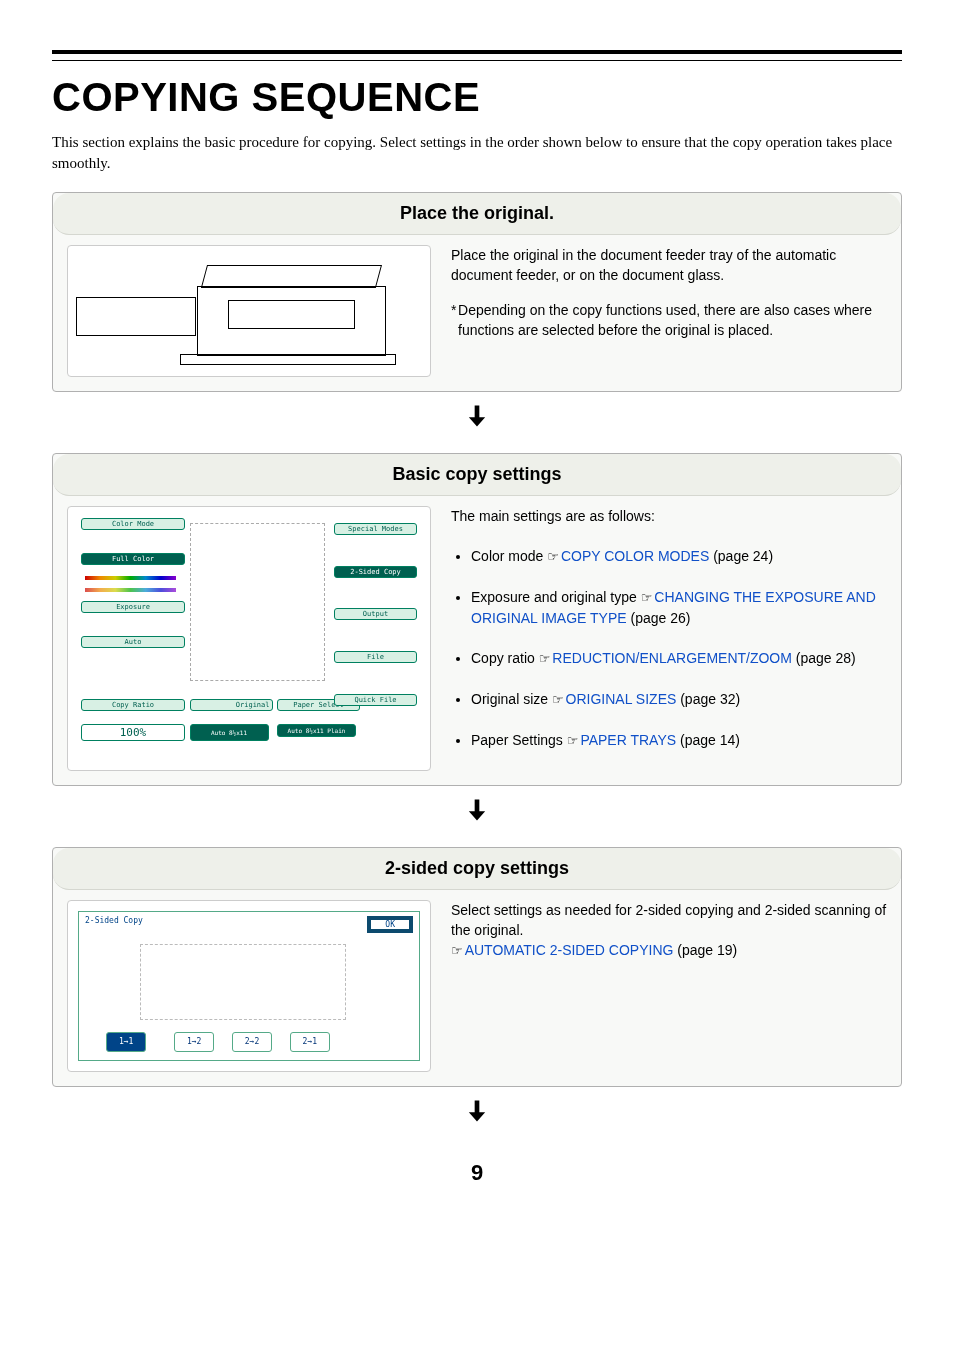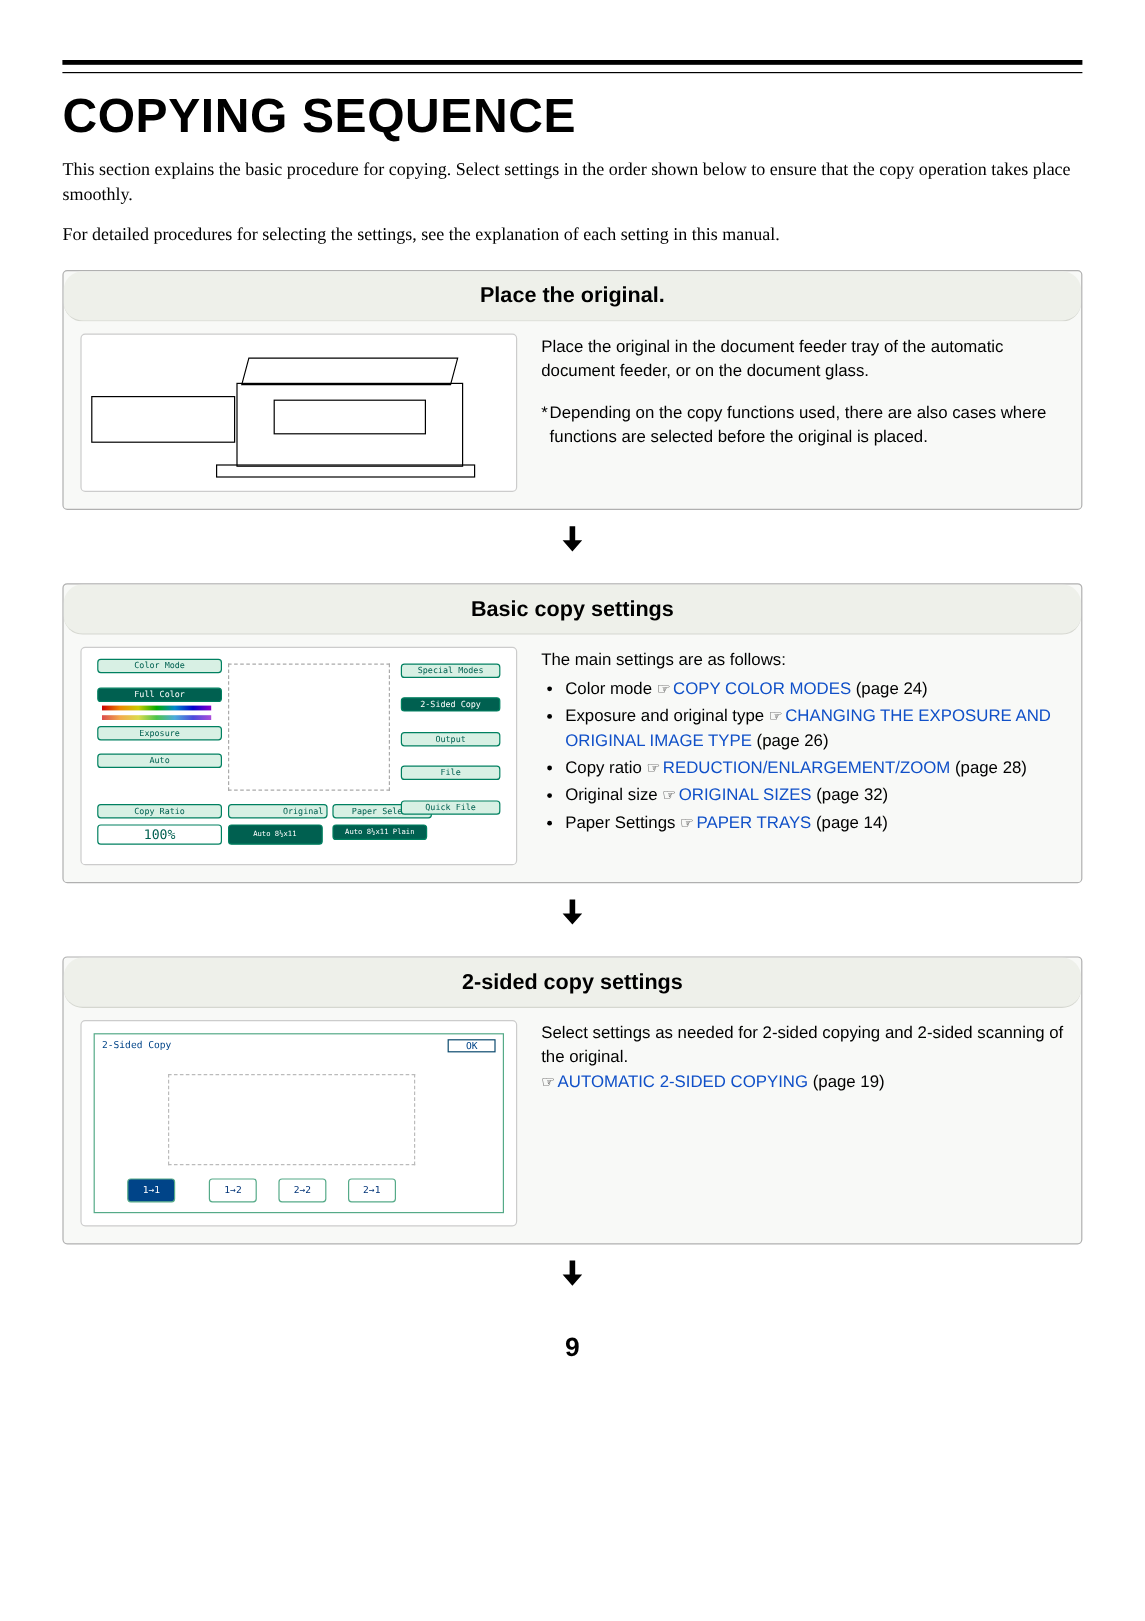--- a/index.html
+++ b/index.html
@@ -50,21 +50,21 @@
     flex: 0 0 auto;
     position: relative;
   }
   .step-text {
     flex: 1;
     padding-left: 20px;
     font-size: 14px;
     line-height: 1.45;
   }
   .step-text ul { margin: 4px 0; padding-left: 20px; }
-  .step-text li { margin: 2px 0; }
+  .step-text li { margin: 20px 0; }
   a.xref { color: #1050c8; text-decoration: none; }
   .note-row { display:flex; margin-top:14px; }
   .note-row .star { width: 12px; }
   .arrow-down {
     text-align: center;
     font-size: 28px;
     line-height: 1;
     margin: 10px 0 0 0;
     color: #000;
   }
@@ -102,41 +102,40 @@
   .qf   { right:2%; top:72%; width:22%; }
   .center-img { left:33%; top:4%; width:38%; height:62%; border:1px dashed #aaa; }
   .colorbar { position:absolute; left:3%; top:25%; width:26%; height:4px;
               background:linear-gradient(to right,#c00,#e80,#cc0,#0a0,#08c,#00c,#80c); }
   .colorbar2{ position:absolute; left:3%; top:30%; width:26%; height:4px;
               background:linear-gradient(to right,#c00,#e80,#cc0,#0a0,#08c,#00c,#80c); opacity:.7; }
 
   
   .dlg { position:absolute; inset:10px; border:1px solid #5a8; background:#fff; font-family:monospace; font-size:8px; }
   .dlg-title { position:absolute; left:6px; top:4px; color:#048; }
-  .dlg-ok { position:absolute; right:6px; top:4px; border:1px solid #0c4a6e; padding:0 14px; font-size:8px; color:#048; }
+  .dlg-ok { position:absolute; right:6px; top:4px; border:4px solid #0c4a6e; padding:0 14px; font-size:8px; color:#048; }
   .dlg-mid { position:absolute; left:18%; top:22%; width:60%; height:50%; border:1px dashed #bbb; }
   .dlg-btn { position:absolute; bottom:8px; border:1px solid #5a8; border-radius:3px;
              width:38px; height:18px; text-align:center; font-size:8px; color:#037; line-height:18px; }
   .db1 { left:8%;  background:#048; color:#fff; }
   .db2 { left:28%; }
   .db3 { left:45%; }
   .db4 { left:62%; }
   .ptr-icon::before { content:"☞"; font-size:13px; color:#000; margin-right:2px; }
 </style>
 </head>
 <body>
 
 <div class="hr-thick"></div>
 <div class="hr-thin"></div>
 
 <h1>COPYING SEQUENCE</h1>
 
 <div class="intro">
   <p>This section explains the basic procedure for copying. Select settings in the order shown below to ensure that the copy operation takes place smoothly.</p>
-  <p>For detailed procedures for selecting the settings, see the explanation of each setting in this manual.</p>
 </div>
 
 <div class="step-card">
   <div class="step-header">Place the original.</div>
   <div class="step-body">
     <div class="step-illustration">
       <div class="copier-sketch">
         <div class="c-lid"></div>
         <div class="c-body"></div>
         <div class="c-tray"></div>

